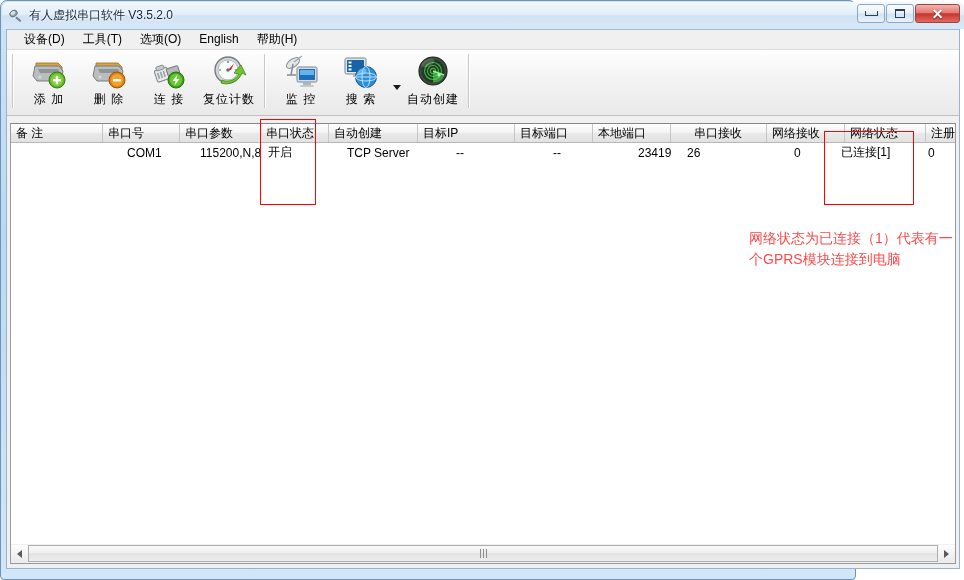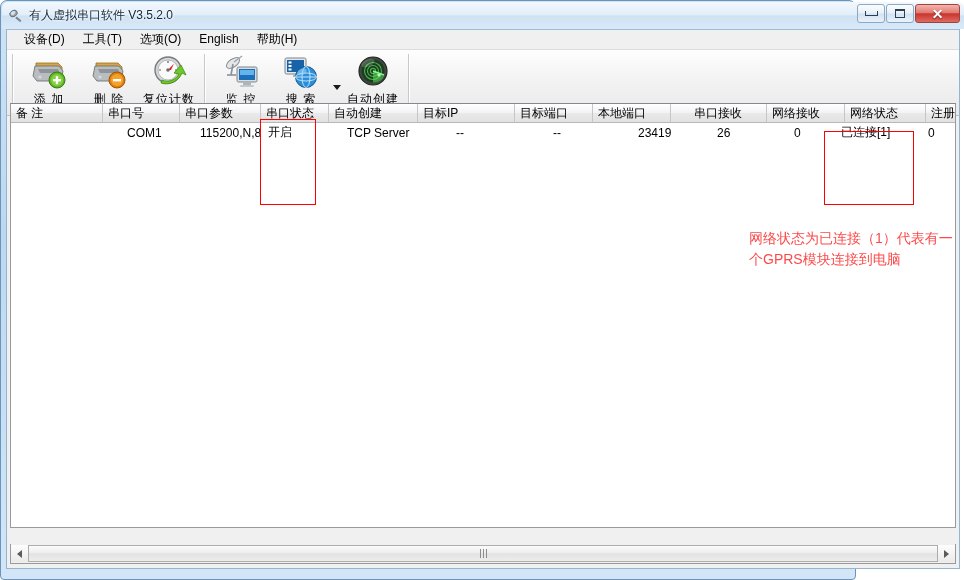--- a/index.html
+++ b/index.html
@@ -171,21 +171,21 @@
     width: 0; height: 0;
     border-left: 4px solid transparent;
     border-right: 4px solid transparent;
     border-top: 5px solid #1a1a1a;
   }
 
   
   #listwrap {
     position: absolute;
     left: 3px;
-    top: 73px;
+    top: 93px;
     width: 946px;
     height: 425px;
     background: #ffffff;
     border: 1px solid #9a9a9a;
     border-top-color: #828790;
     box-sizing: border-box;
     overflow: hidden;
   }
   #header-row {
     display: flex;
@@ -370,20 +370,38 @@
               <circle cx="24" cy="20" r="1.6" fill="#d7dadc"></circle>
             </g>
             <circle cx="28" cy="26" r="8" fill="#e07f10" stroke="#9c5604" stroke-width="1"></circle>
             <circle cx="28" cy="26" r="6" fill="#f5a22c"></circle>
             <rect x="24" y="25" width="8" height="2.4" fill="#ffffff"></rect>
           </svg>
         </div>
         <div class="lbl">删 除</div>
       </div>
 
+      <div class="tbbtn">
+        <div class="ico">
+          <svg width="40" height="36" viewBox="0 0 40 36">
+            <g transform="translate(2,4) rotate(-18 16 14)">
+              <rect x="4" y="9" width="13" height="12" rx="1.5" fill="#e6e8ea" stroke="#7d8488" stroke-width="1"></rect>
+              <rect x="6.5" y="6" width="8" height="4" rx="1" fill="#c8ccd0" stroke="#7d8488" stroke-width="0.8"></rect>
+              <rect x="16" y="11" width="12" height="8" rx="1" fill="#b5babe" stroke="#6d7377" stroke-width="0.9"></rect>
+              <rect x="6" y="12" width="1.6" height="6" fill="#9aa0a4"></rect>
+              <rect x="9" y="12" width="1.6" height="6" fill="#9aa0a4"></rect>
+              <rect x="12" y="12" width="1.6" height="6" fill="#9aa0a4"></rect>
+            </g>
+            <circle cx="27" cy="26" r="8" fill="#3e9e18" stroke="#2c6f0f" stroke-width="1"></circle>
+            <circle cx="27" cy="26" r="6.2" fill="#63c92c"></circle>
+            <path d="M28.5 20.5 L23.5 27 L26.5 27 L25.5 31.5 L30.5 25 L27.5 25 Z" fill="#ffffff"></path>
+          </svg>
+        </div>
+        <div class="lbl">连 接</div>
+      </div>
 
       <div class="tbbtn">
         <div class="ico">
           <svg width="40" height="36" viewBox="0 0 40 36">
             <circle cx="19" cy="16" r="13" fill="#d3d7da" stroke="#767c80" stroke-width="1.4"></circle>
             <circle cx="19" cy="16" r="10" fill="#fafafa" stroke="#b4b9bc" stroke-width="1"></circle>
             <line x1="19" y1="7" x2="19" y2="9" stroke="#5a5f63" stroke-width="1.2"></line>
             <line x1="28" y1="16" x2="26" y2="16" stroke="#5a5f63" stroke-width="1.2"></line>
             <line x1="10" y1="16" x2="12" y2="16" stroke="#5a5f63" stroke-width="1.2"></line>
             <path d="M19 16 L25 9.5 L22 16 Z" fill="#e02020"></path>
@@ -476,21 +494,21 @@
         </div>
       <div id="data-row">
           <div class="dcell" style="width: 92px; padding-left: 30px;"></div>
           <div class="dcell" style="width: 77px; padding-left: 24px;">COM1</div>
           <div class="dcell" style="width: 81px; padding-left: 20px;">115200,N,8,1</div>
           <div class="dcell" style="width: 68px; padding-left: 7px;">开启</div>
           <div class="dcell" style="width: 89px; padding-left: 18px;">TCP Server</div>
           <div class="dcell" style="width: 97px; padding-left: 38px;">--</div>
           <div class="dcell" style="width: 78px; padding-left: 38px;">--</div>
           <div class="dcell" style="width: 78px; padding-left: 45px;">23419</div>
-          <div class="dcell" style="width: 78px; padding-left: 46px;">26</div>
+          <div class="dcell" style="width: 78px; padding-left: 16px;">26</div>
           <div class="dcell" style="width: 78px; padding-left: 45px;">0</div>
           <div class="dcell" style="width: 81px; padding-left: 14px;">已连接[1]</div>
           <div class="dcell" style="width: 45px; padding-left: 20px;">0</div>
         </div>
     </div>
 
     <div class="redbox" style="left:253px; top:89px; width:56px; height:86px;"></div>
     <div class="redbox" style="left:817px; top:101px; width:90px; height:74px;"></div>
 
     <div id="annotation">网络状态为已连接（1）代表有一个GPRS模块连接到电脑</div>

